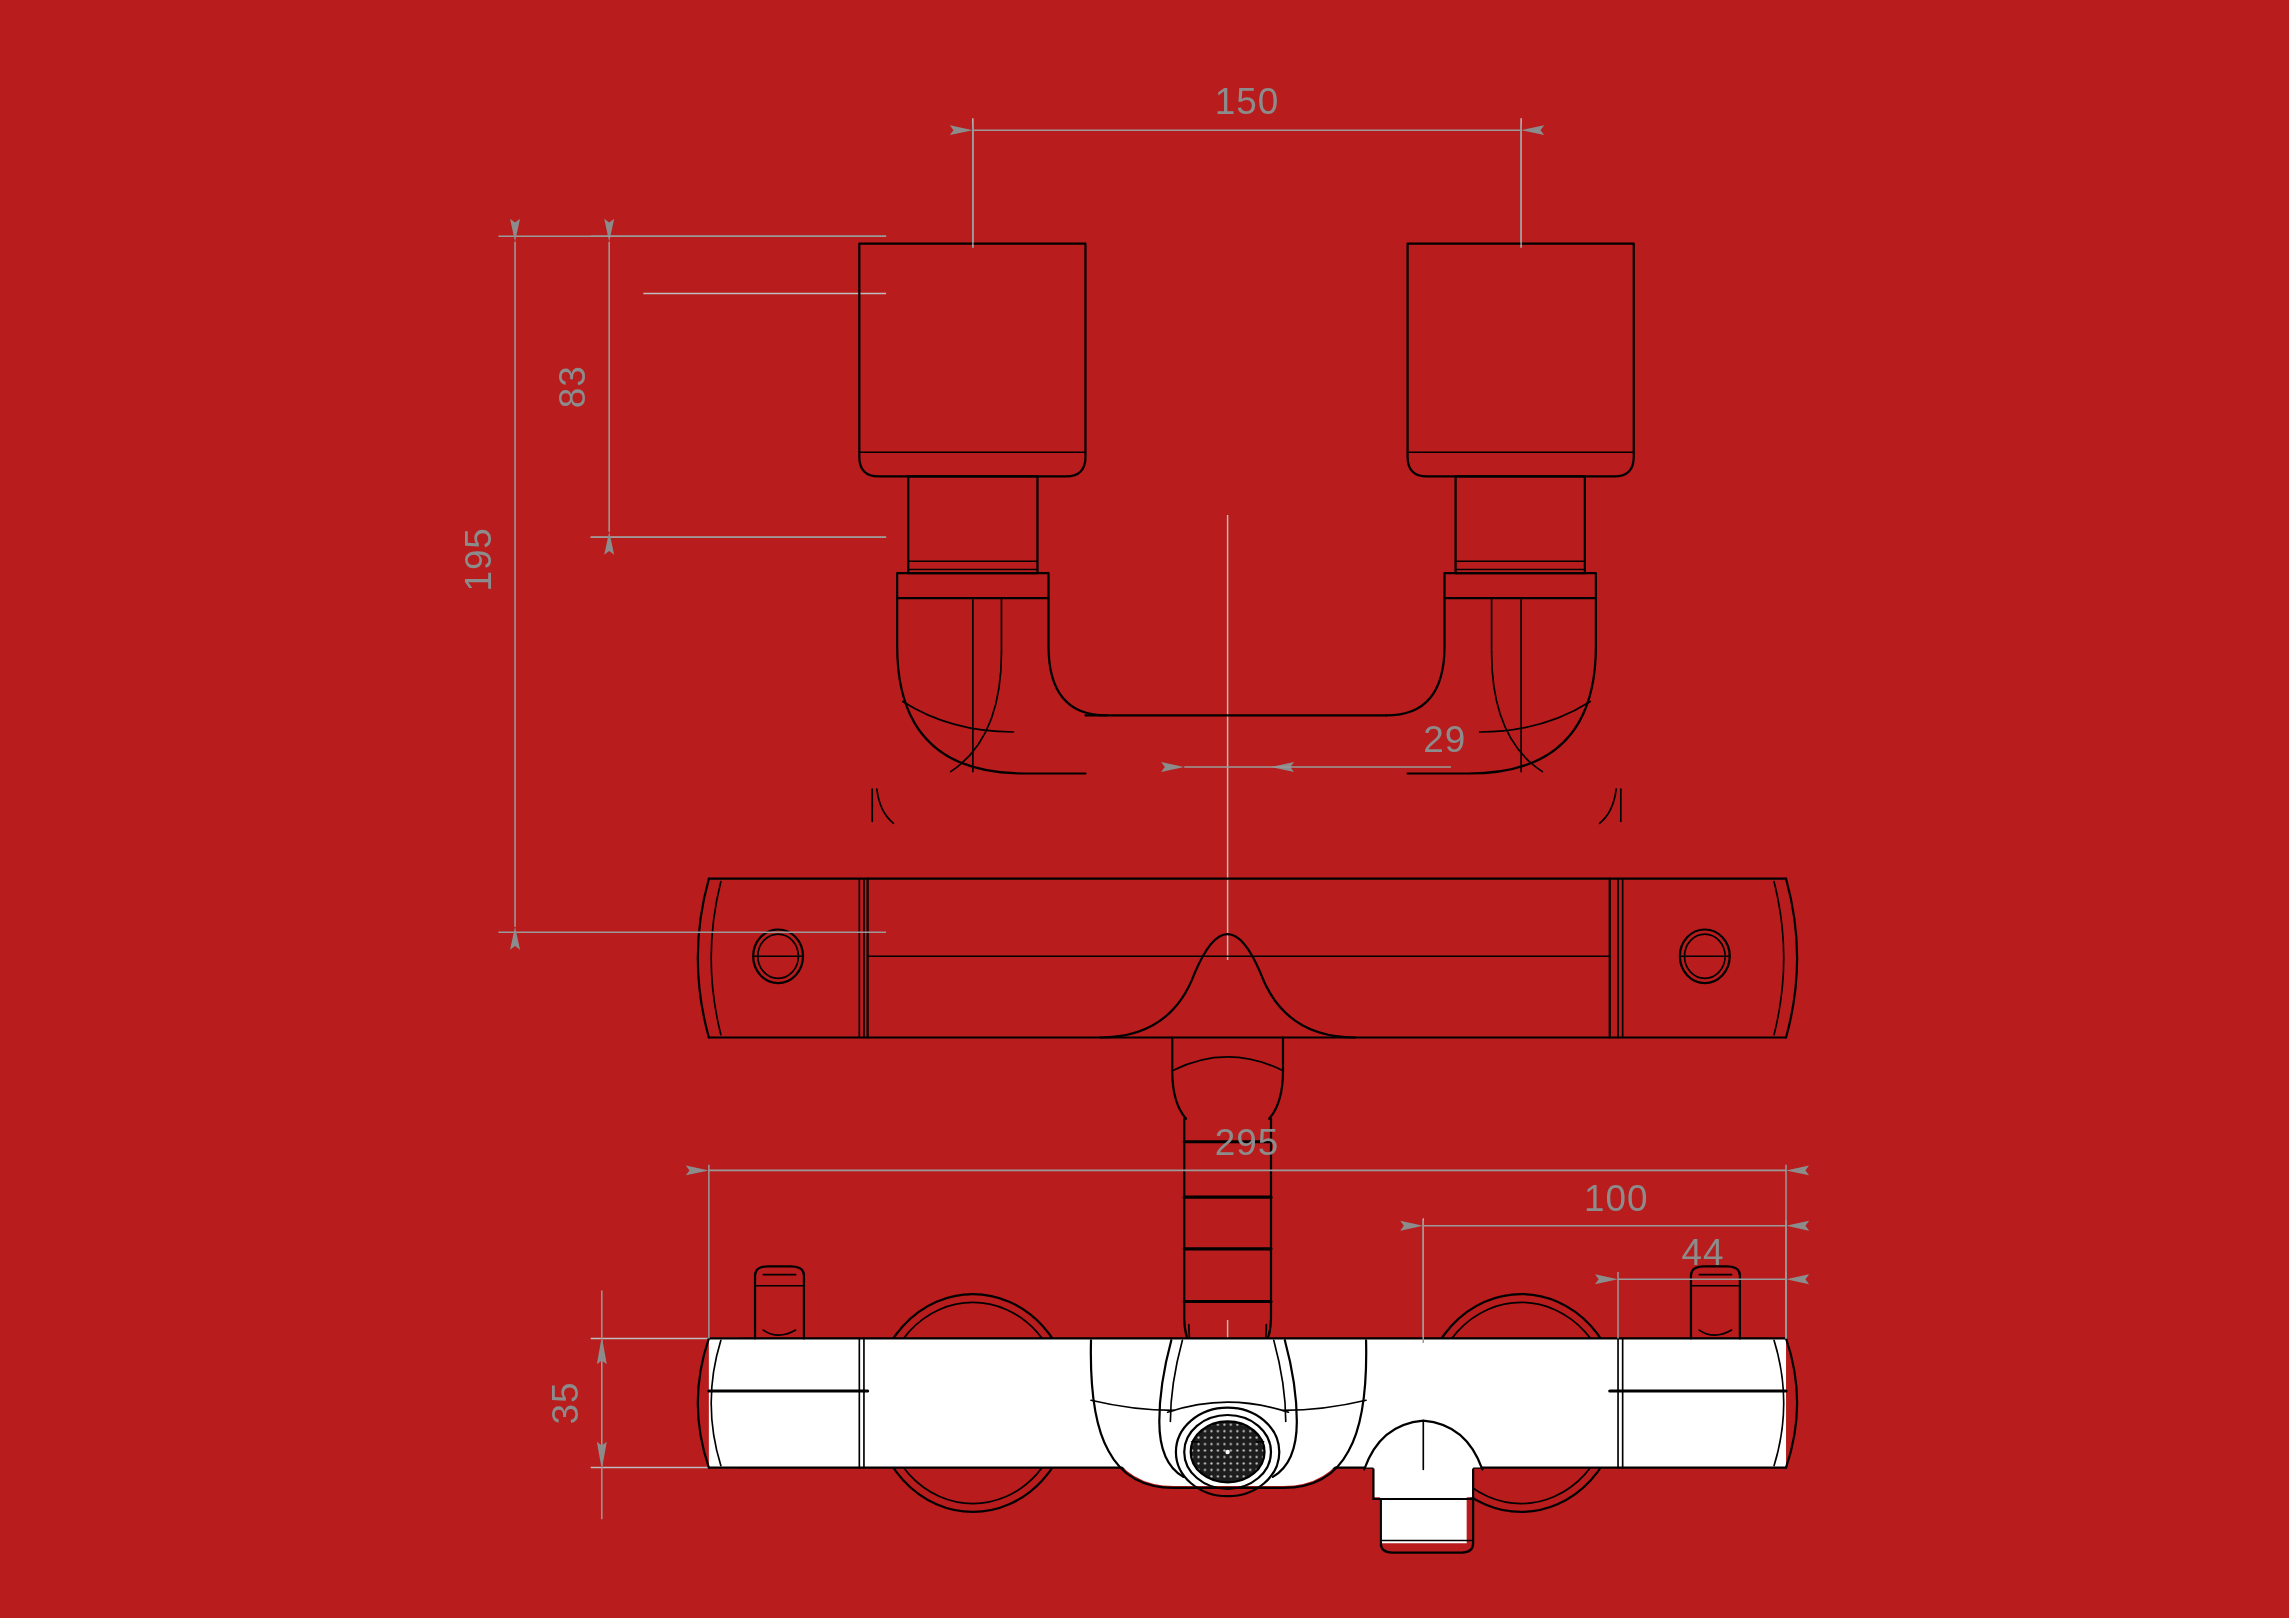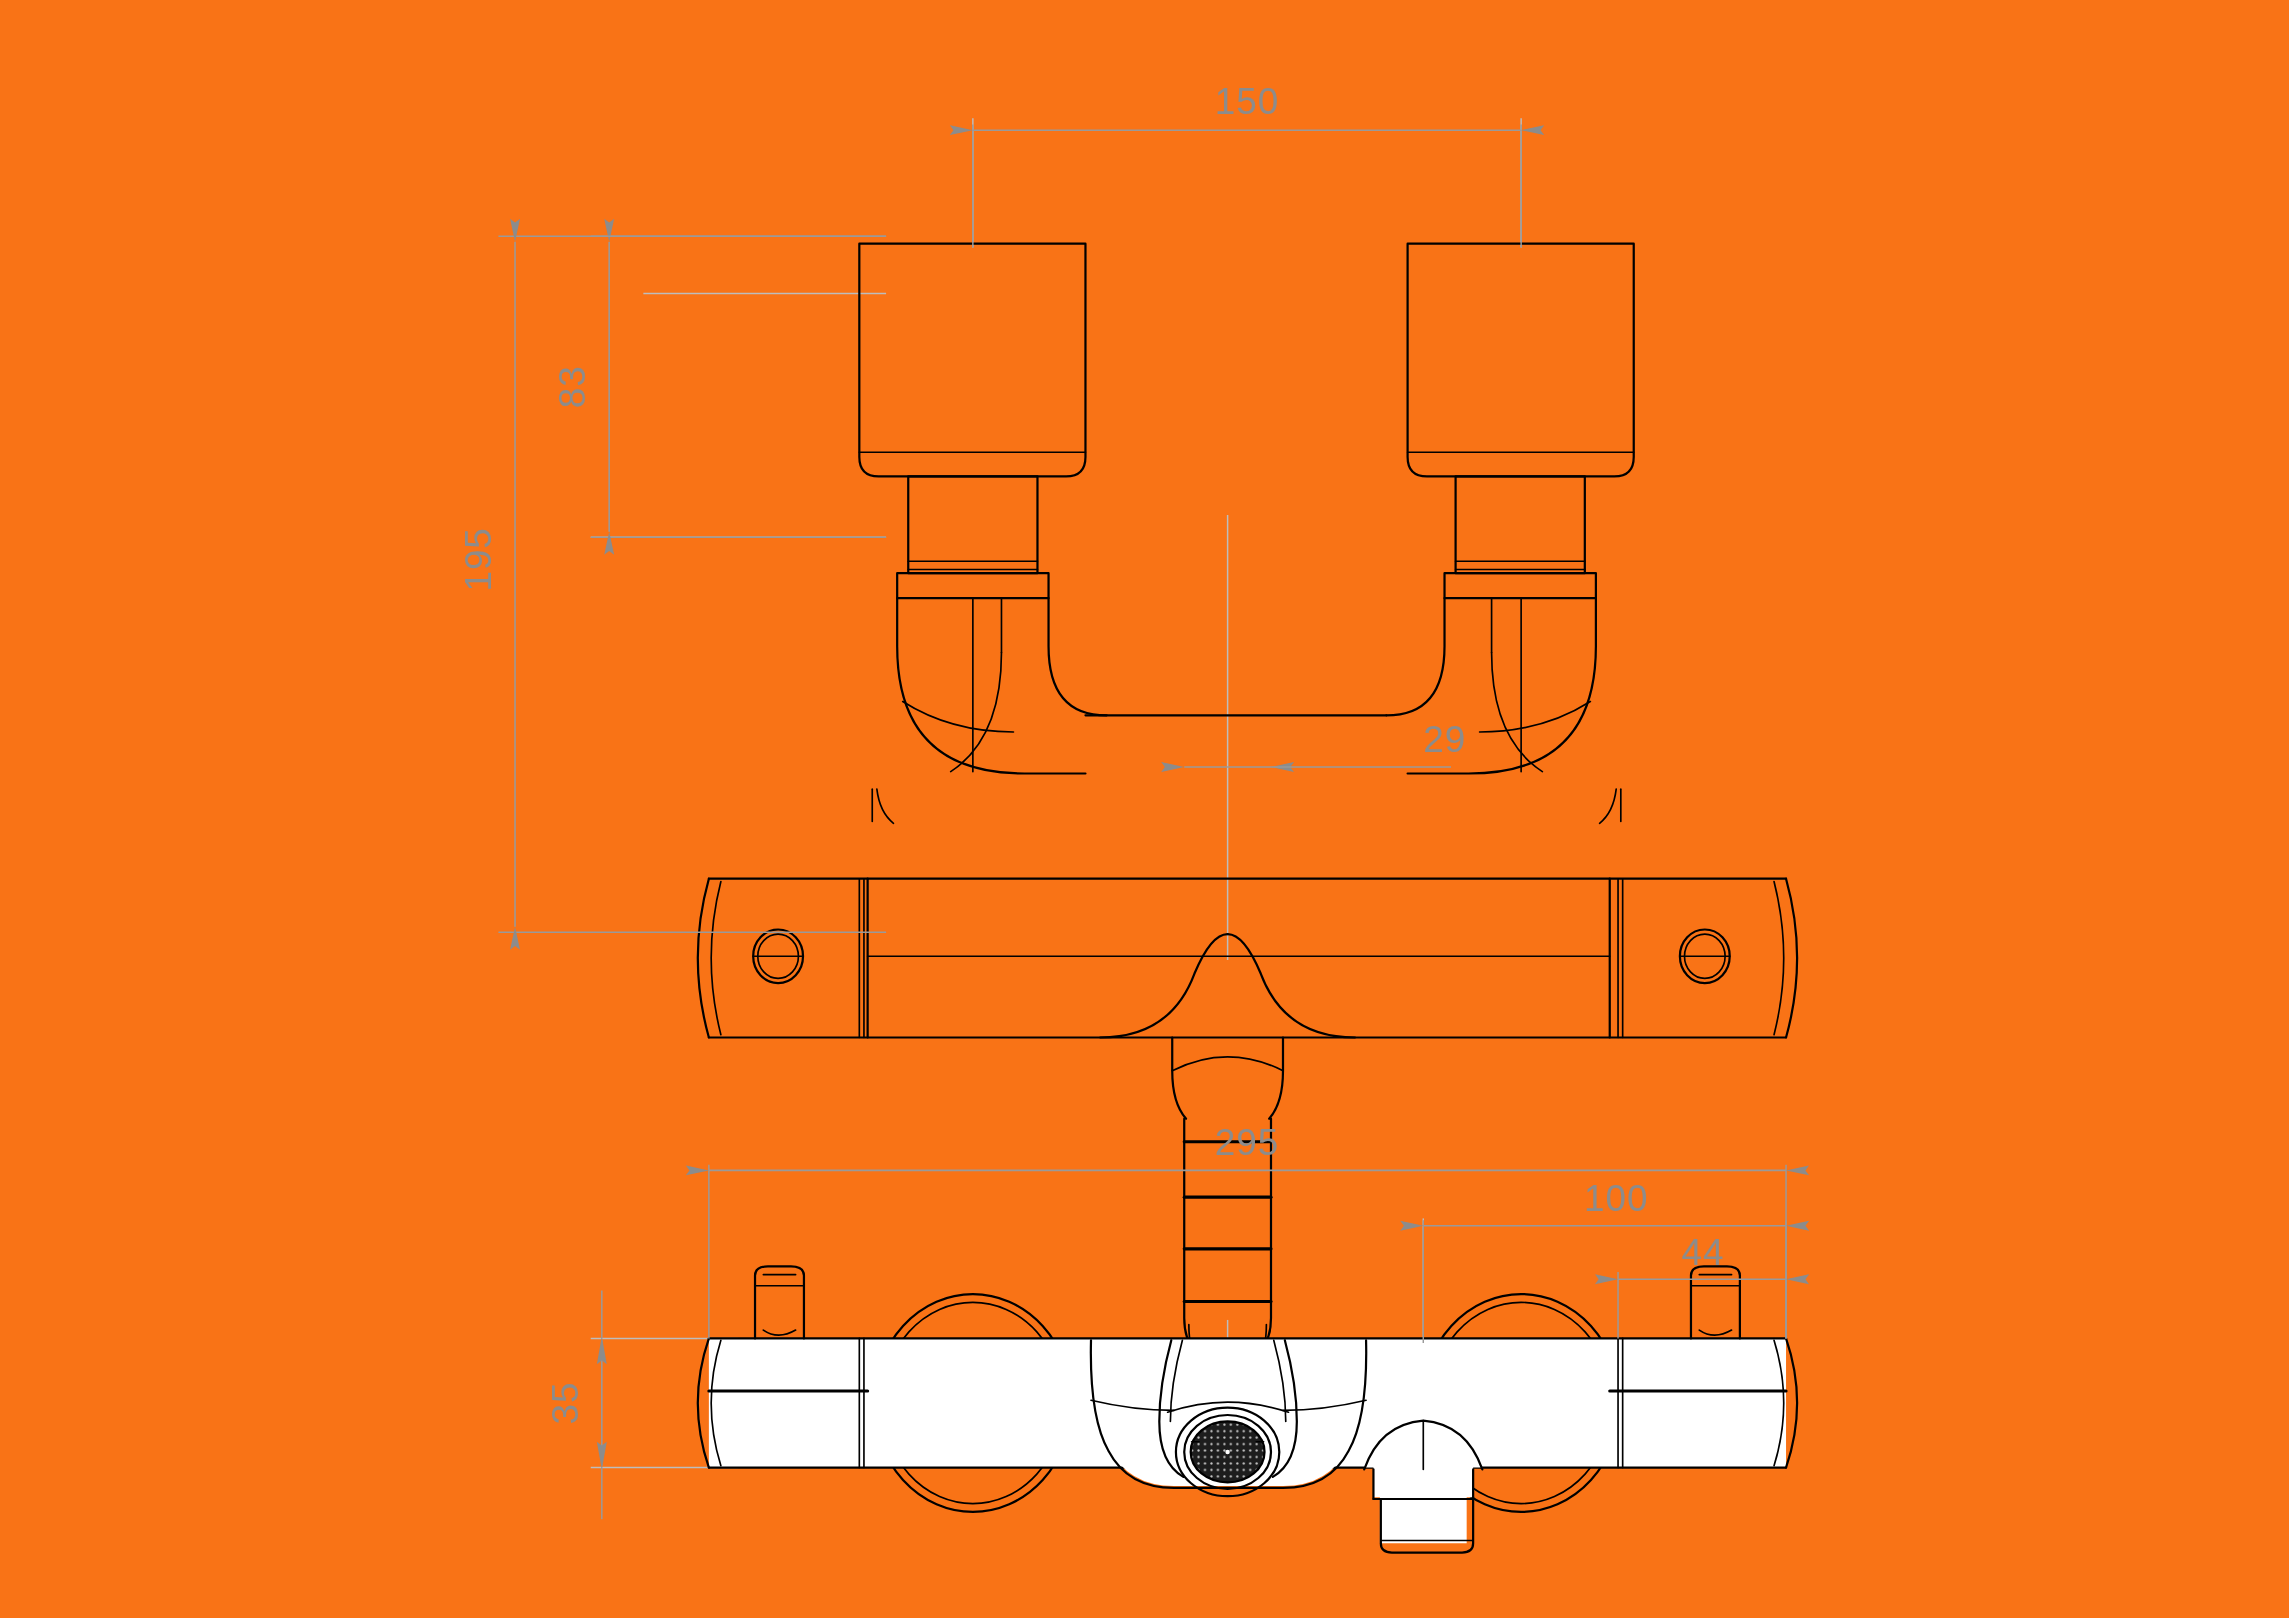--- a/index.html
+++ b/index.html
@@ -2,21 +2,21 @@
 <html style="font-size:14.8px"><head>
 <meta charset="utf-8">
 <style>
   html,body{margin:0;padding:0;background:#ffffff;}
   body{
     width:2290px;height:1619px;
     font-family:"Liberation Sans", sans-serif;
     overflow:hidden;
     position:relative;
   }
-  #sheet{position:absolute;left:0;top:0;width:2290px;height:1619px;background:#f97316;}
+  #sheet{position:absolute;left:0;top:0;width:2290px;height:1619px;background:#b91c1c;}
   svg#drawing{position:absolute;left:0;top:0;width:2290px;height:1619px;display:block;}
   .dimtext{
     font-family:"Liberation Sans", sans-serif;
     font-size:40px;
     fill:#8c8c8c;
     letter-spacing:1px;
   }
   .part{fill:none;stroke:#000000;stroke-width:2.4;stroke-linejoin:round;stroke-linecap:round;}
   .part-thin{fill:none;stroke:#000000;stroke-width:1.8;stroke-linejoin:round;stroke-linecap:round;}
   .part-heavy{fill:none;stroke:#000000;stroke-width:3.4;stroke-linejoin:round;stroke-linecap:round;}

